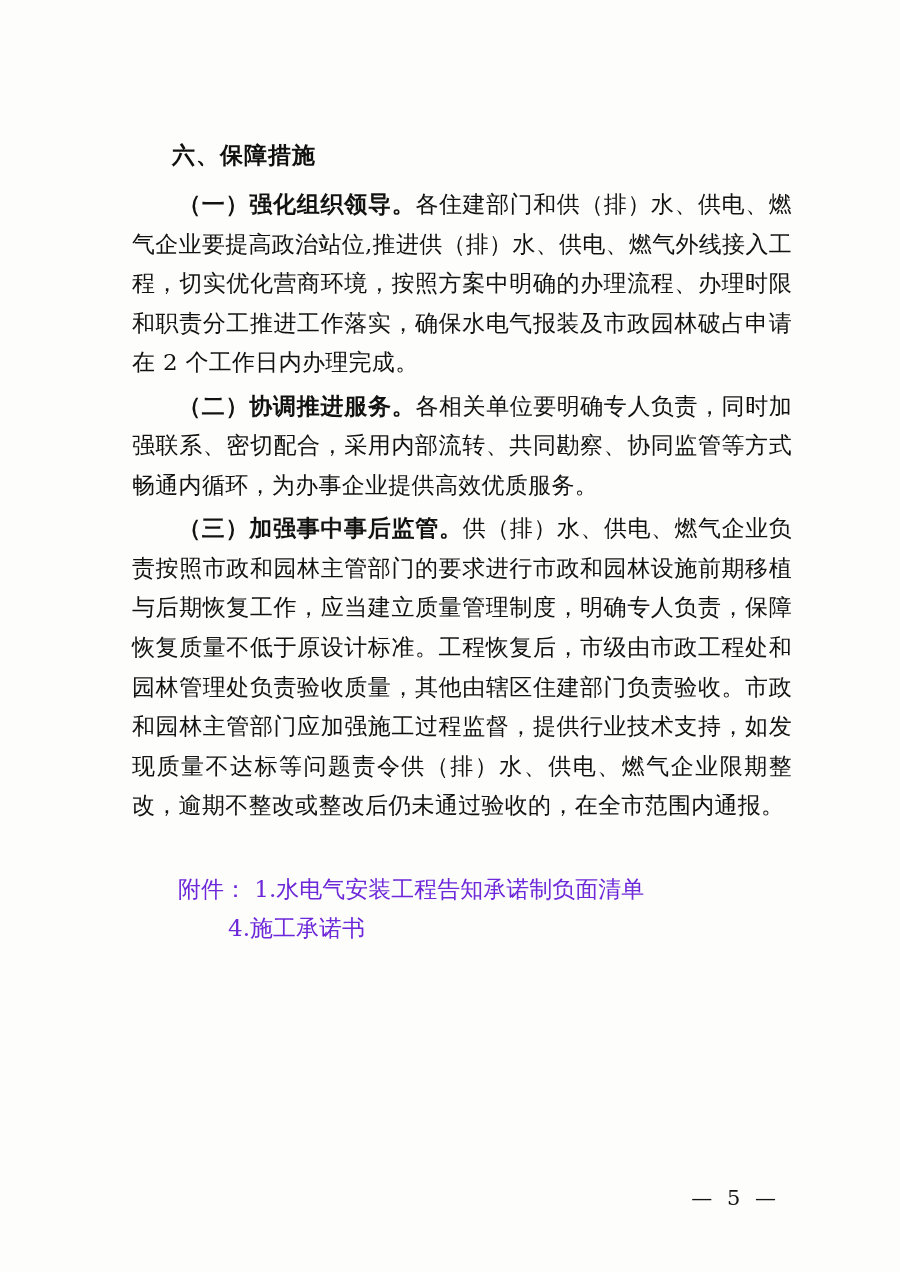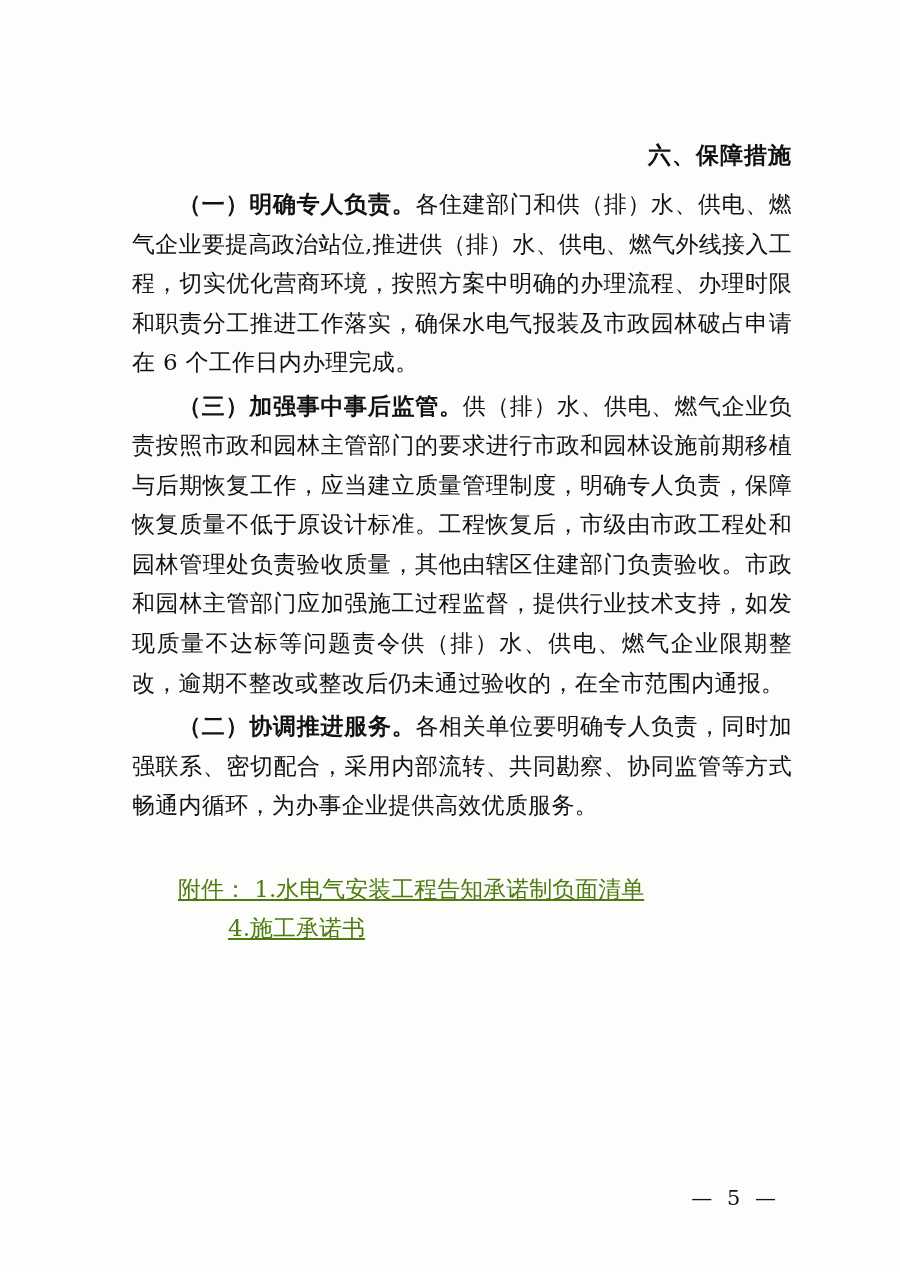--- a/index.html
+++ b/index.html
@@ -27,21 +27,20 @@
     width: 660px;
   }
   .section-title {
     font-family: "DejaVu Sans", sans-serif;
     font-weight: bold;
     font-size: 23px;
     letter-spacing: 1px;
     margin: 0 0 14px 0;
     padding-left: 40px;
     color: #101010;
-    text-align: right;
   }
   p.para {
     font-size: 23px;
     line-height: 1.72;
     margin: 0 0 4px 0;
     text-align: justify;
     text-justify: inter-ideograph;
     text-indent: 46px;
     color: #121212;
     letter-spacing: 0.3px;
@@ -52,22 +51,21 @@
     letter-spacing: 0.5px;
   }
   .attach-block {
     margin-top: 44px;
   }
   .attach-line {
     font-size: 23px;
     line-height: 1.7;
     text-indent: 46px;
     margin: 0;
-    color: #4d7c0f;
-    text-decoration: underline;
+    color: #6d28d9;
   }
   .attach-line.second {
     text-indent: 96px;
   }
   .page-number {
     position: absolute;
     right: 120px;
     bottom: 62px;
     font-size: 21px;
     letter-spacing: 4px;
@@ -77,29 +75,29 @@
 </style>
 </head>
 <body>
 
 <div class="page">
   <div class="content">
 
     <h2 class="section-title">六、保障措施</h2>
 
     <p class="para">
-      <span class="lead">（一）明确专人负责。</span><span>各住建部门和供（排）水、供电、燃气企业要提高政治站位,推进供（排）水、供电、燃气外线接入工程，切实优化营商环境，按照方案中明确的办理流程、办理时限和职责分工推进工作落实，确保水电气报装及市政园林破占申请在 6 个工作日内办理完成。</span>
+      <span class="lead">（一）强化组织领导。</span><span>各住建部门和供（排）水、供电、燃气企业要提高政治站位,推进供（排）水、供电、燃气外线接入工程，切实优化营商环境，按照方案中明确的办理流程、办理时限和职责分工推进工作落实，确保水电气报装及市政园林破占申请在 2 个工作日内办理完成。</span>
+    </p>
+
+    <p class="para">
+      <span class="lead">（二）协调推进服务。</span><span>各相关单位要明确专人负责，同时加强联系、密切配合，采用内部流转、共同勘察、协同监管等方式畅通内循环，为办事企业提供高效优质服务。</span>
     </p>
 
     <p class="para">
       <span class="lead">（三）加强事中事后监管。</span><span>供（排）水、供电、燃气企业负责按照市政和园林主管部门的要求进行市政和园林设施前期移植与后期恢复工作，应当建立质量管理制度，明确专人负责，保障恢复质量不低于原设计标准。工程恢复后，市级由市政工程处和园林管理处负责验收质量，其他由辖区住建部门负责验收。市政和园林主管部门应加强施工过程监督，提供行业技术支持，如发现质量不达标等问题责令供（排）水、供电、燃气企业限期整改，逾期不整改或整改后仍未通过验收的，在全市范围内通报。</span>
-    </p>
-
-    <p class="para">
-      <span class="lead">（二）协调推进服务。</span><span>各相关单位要明确专人负责，同时加强联系、密切配合，采用内部流转、共同勘察、协同监管等方式畅通内循环，为办事企业提供高效优质服务。</span>
     </p>
 
 
     <div class="attach-block">
       <p class="attach-line">附件： 1.水电气安装工程告知承诺制负面清单</p>
       <p class="attach-line second">4.施工承诺书</p>
     </div>
 
   </div>
 

